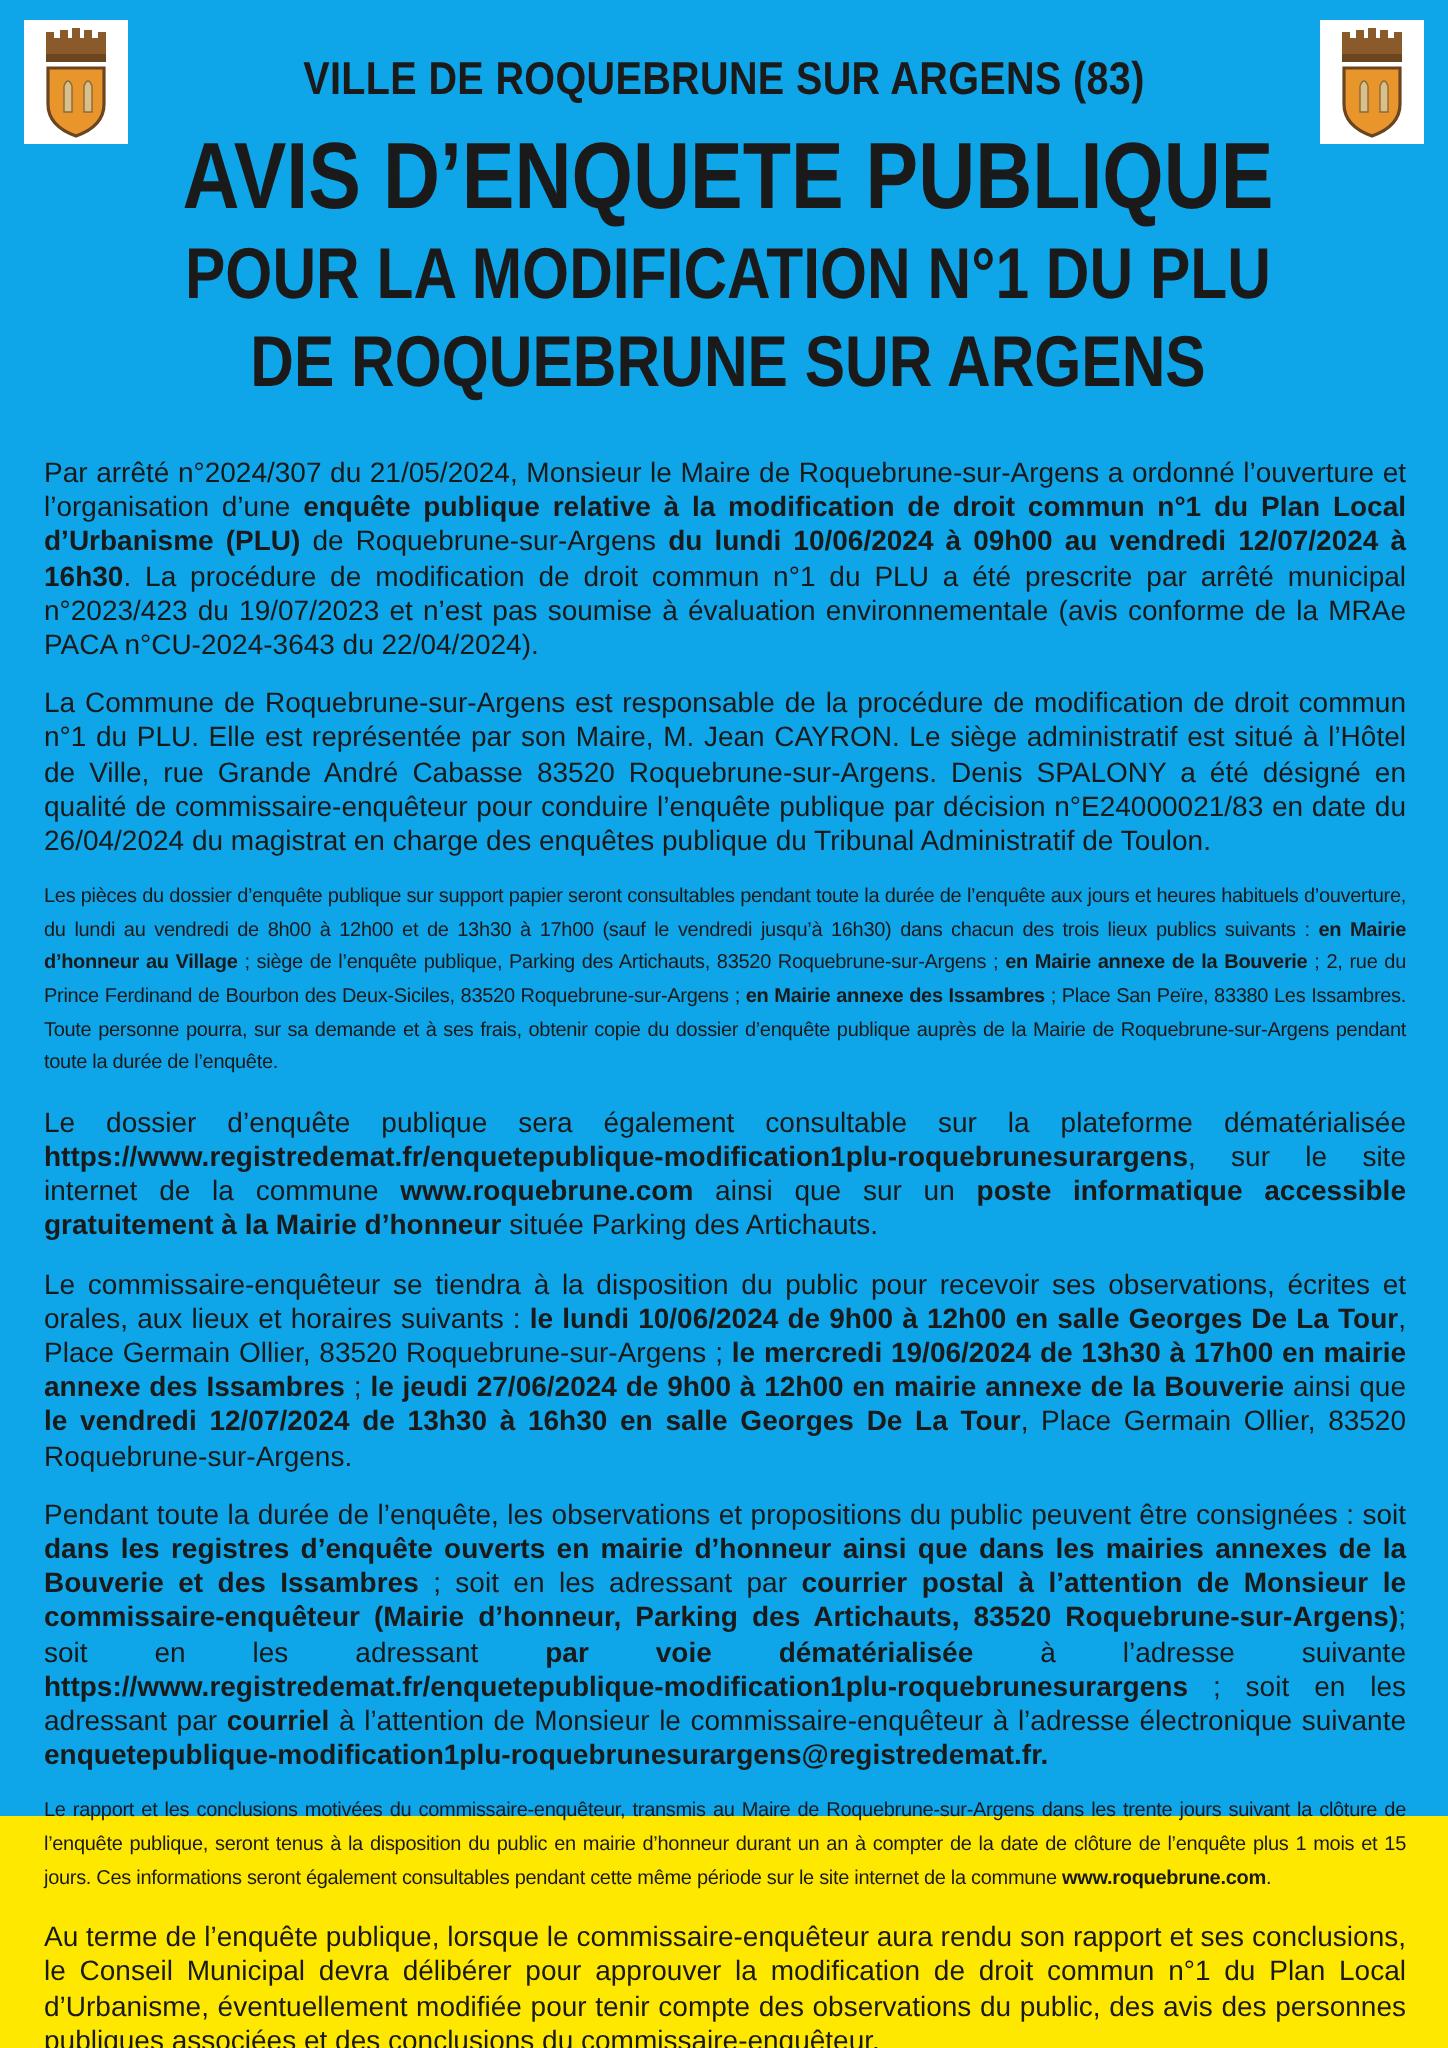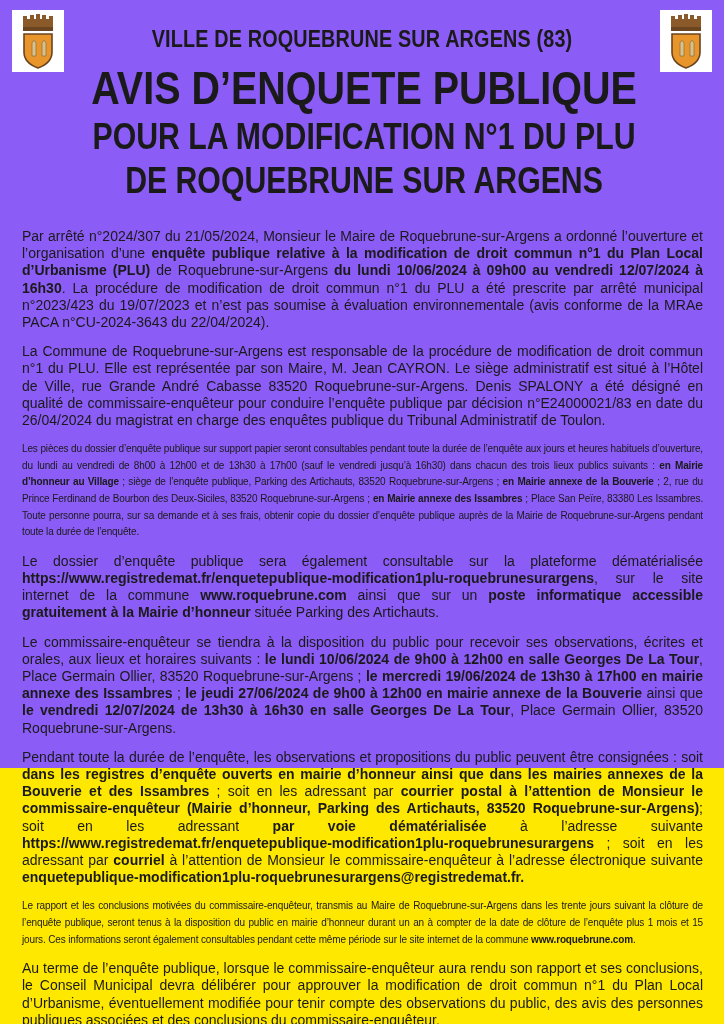--- a/index.html
+++ b/index.html
@@ -11,23 +11,23 @@
     height: 1024px;
     background: #FFE800;
     font-family: "Liberation Sans", sans-serif;
     color: #1a1a1a;
     overflow: hidden;
   }
 
   .poster {
     position: relative;
     width: 724px;
-    height: 768px;
+    height: 908px;
     box-sizing: border-box;
-    background: #8b5cf6;
+    background: #0ea5e9;
   }
 
   
   .header {
     position: relative;
     height: 212px;
   }
 
   .crest {
     position: absolute;

